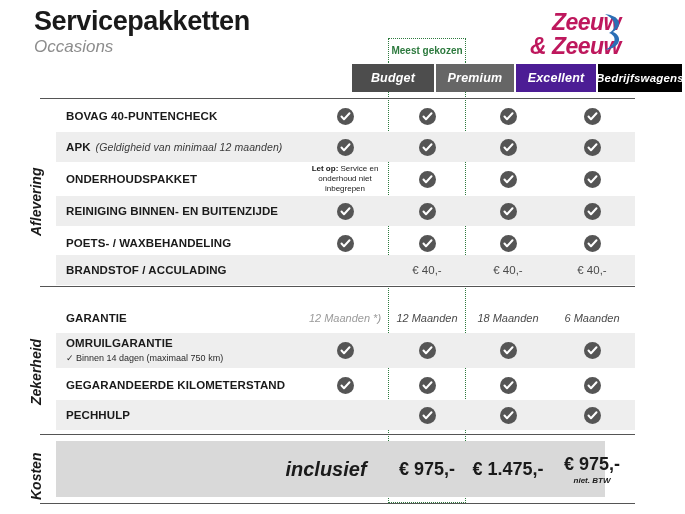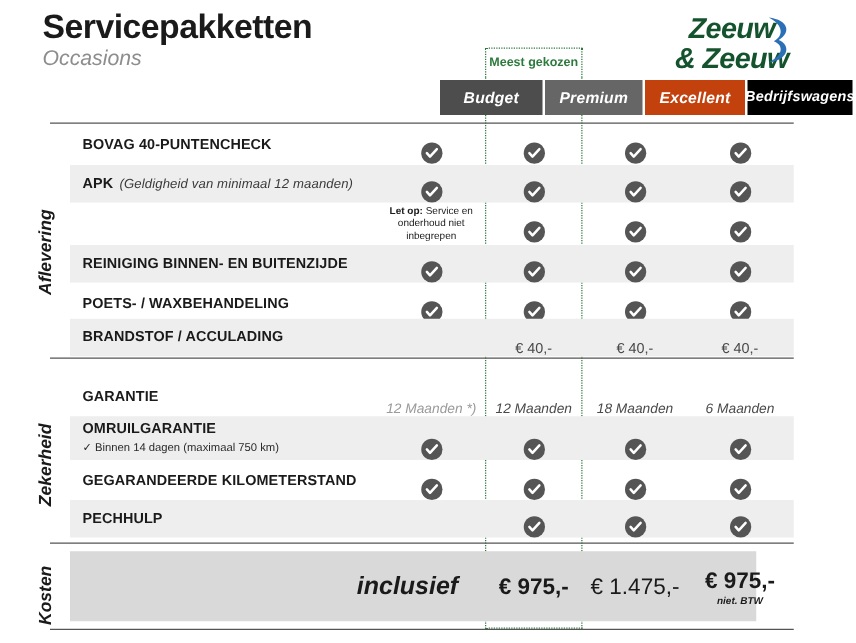--- a/index.html
+++ b/index.html
@@ -33,23 +33,23 @@
   }
   .subtitle {
     font-size: 17px;
     font-style: italic;
     color: #8d8d8d;
     line-height: 20px;
     margin-top: 1px;
   }
   .logo {
     position: absolute;
-    right: 54px; top: 10px;
-    text-align: center;
-    color: #14532d;
+    right: 64px; top: 10px;
+    text-align: right;
+    color: #be185d;
   }
   .logo-line1, .logo-line2 {
     font-size: 23px;
     font-weight: bold;
     font-style: italic;
     letter-spacing: -0.5px;
     line-height: 24px;
   }
   .logo-swoosh {
     position: absolute;
@@ -67,21 +67,21 @@
     font-weight: bold;
     font-style: italic;
     display: flex;
     align-items: center;
     justify-content: center;
     letter-spacing: .2px;
     margin-left: 48px;
   }
   .ch-budget     { left: 304px; width: 82px;  background: #4d4d4d; }
   .ch-premium    { left: 388px; width: 78px;  background: #666666; }
-  .ch-excellent  { left: 468px; width: 80px;  background: #c2410c; }
+  .ch-excellent  { left: 468px; width: 80px;  background: #4c1d95; }
   .ch-bedrijfs   { left: 550px; width: 84px;  background: #000000; font-size: 11.5px; }
 
   .meest {
     position: absolute;
     left: 388px; top: 38px; width: 78px; height: 24px;
     border: 1.4px dotted #2d7a3e;
     border-bottom: none;
     color: #2d7a3e;
     font-size: 10px;
     font-weight: bold;
@@ -148,21 +148,21 @@
     left: 10px; top: 16px;
     font-size: 9px;
     color: #2a2a2a;
   }
   .row.two .label { top: -5px; }
 
   
   .cell {
     position: absolute;
     top: 0; height: 30px;
-    display: flex; align-items: flex-end; justify-content: center;
+    display: flex; align-items: center; justify-content: center;
     font-size: 11px;
   }
   .c-budget    { left: 248px; width: 82px; }
   .c-premium   { left: 332px; width: 78px; }
   .c-excellent { left: 412px; width: 80px; }
   .c-bedrijfs  { left: 494px; width: 84px; }
 
   .check {
     width: 17px; height: 17px; border-radius: 50%;
     background: #555555;
@@ -191,21 +191,21 @@
   .kosten-cell {
     position: absolute; top: 0; height: 56px;
     display: flex; align-items: center; justify-content: center;
     flex-direction: column;
   }
   .kosten-cell.inclusief {
     left: 210px; width: 120px;
     font-size: 20px; font-style: italic; font-weight: bold;
   }
   .kosten-cell.k-premium   { left: 332px; width: 78px; font-size: 18px; font-weight: bold; }
-  .kosten-cell.k-excellent { left: 412px; width: 80px; font-size: 18px; font-weight: normal; }
+  .kosten-cell.k-excellent { left: 412px; width: 80px; font-size: 18px; font-weight: bold; }
   .kosten-cell.k-bedrijfs  { left: 494px; width: 84px; font-size: 18px; font-weight: bold; }
   .kosten-cell .excl {
     font-size: 8px; font-weight: bold; font-style: italic; margin-top: 1px;
   }
 </style>
 </head>
 <body>
 
 <div class="page">
 
@@ -300,20 +300,21 @@
     <div class="cell c-bedrijfs">
         <span class="check">
           <svg width="11" height="11" viewBox="0 0 11 11">
             <path d="M1.5 5.5 L4 8.3 L9.5 2.3" stroke="#fff" stroke-width="2" fill="none" stroke-linecap="round" stroke-linejoin="round"></path>
           </svg>
         </span>
       </div>
   </div>
 
   <div class="row" style="top:164px">
+    <div class="label">ONDERHOUDSPAKKET</div>
     <div class="cell c-budget">
       <div class="letop">
         <b>Let op:</b><span> Service en onderhoud niet inbegrepen</span>
       </div>
     </div>
     <div class="cell c-premium">
         <span class="check">
           <svg width="11" height="11" viewBox="0 0 11 11">
             <path d="M1.5 5.5 L4 8.3 L9.5 2.3" stroke="#fff" stroke-width="2" fill="none" stroke-linecap="round" stroke-linejoin="round"></path>
           </svg>

